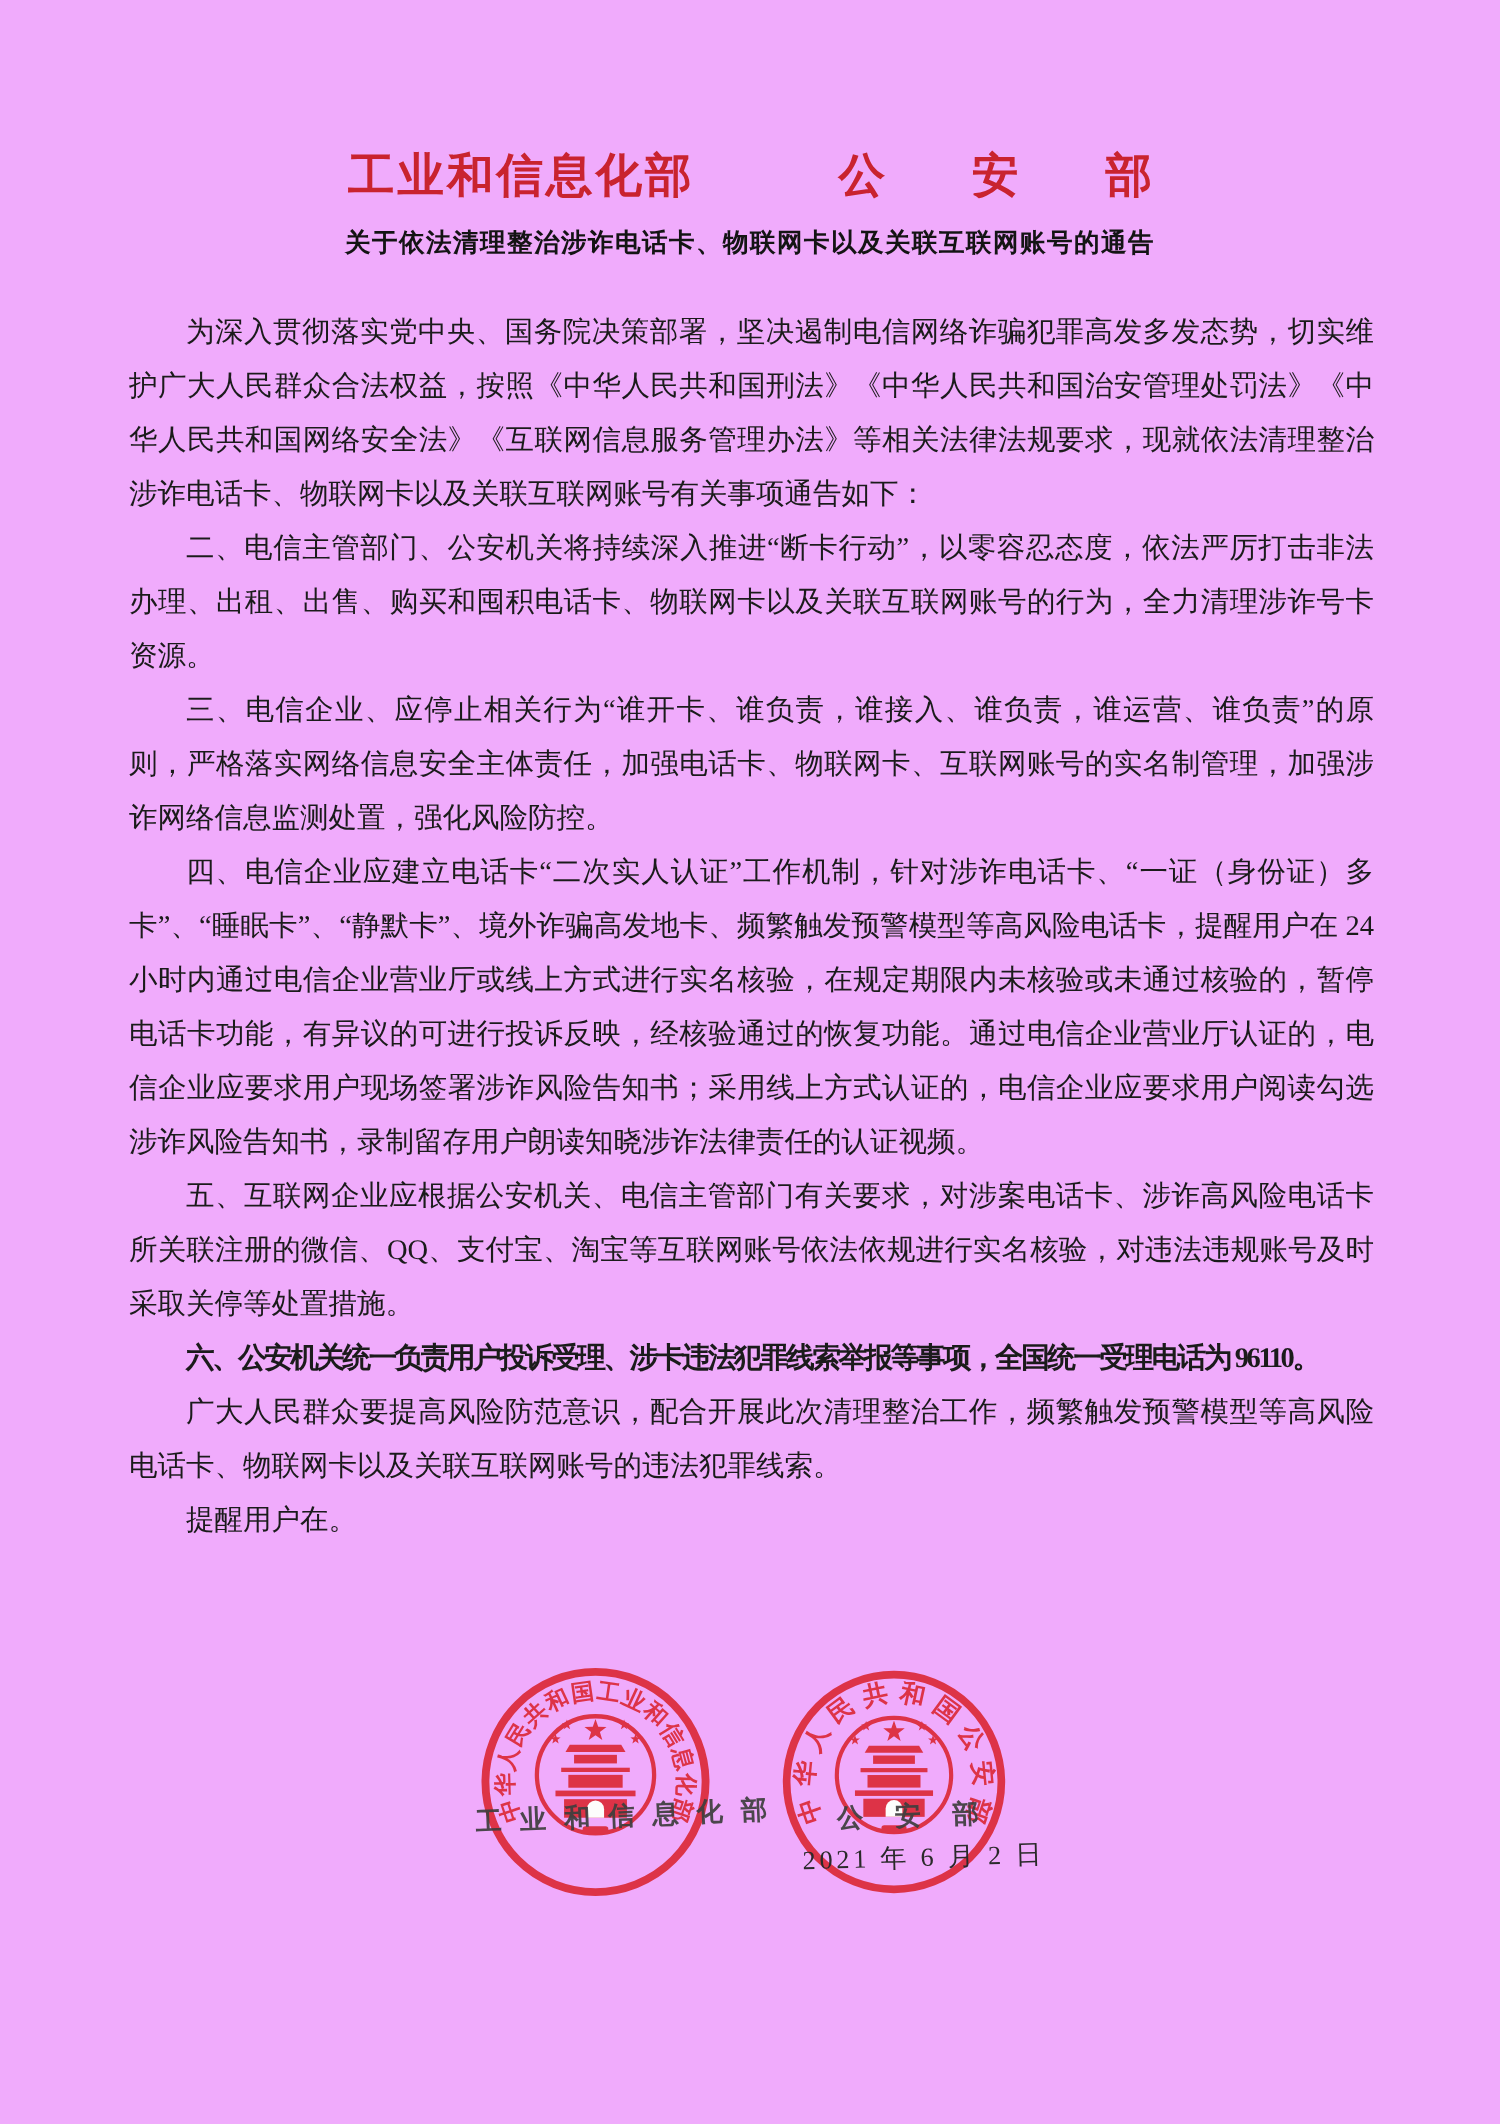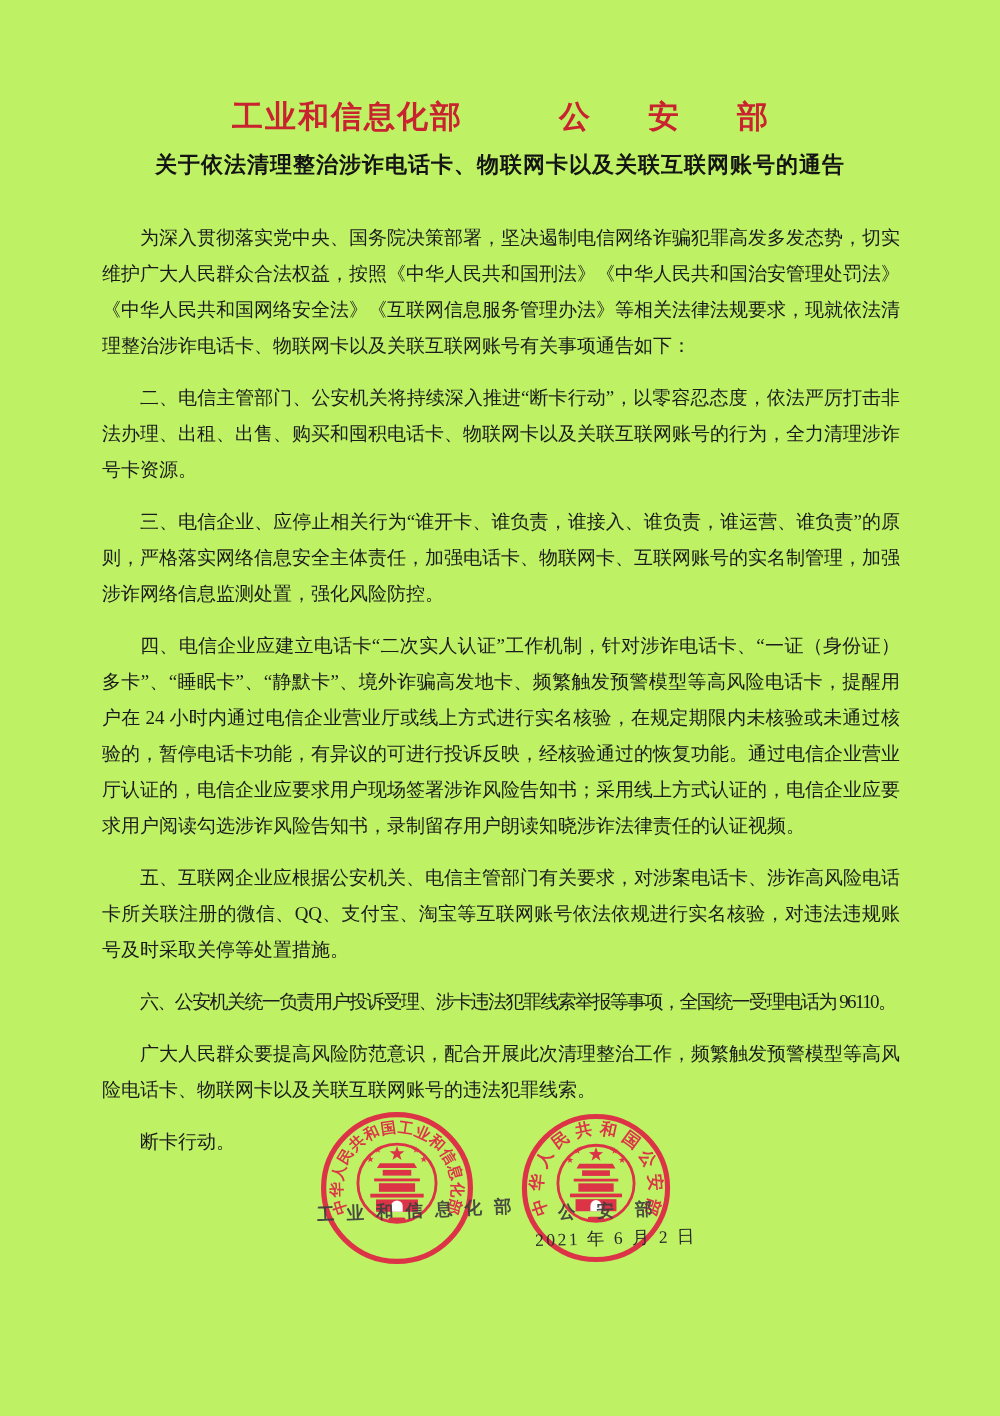--- a/index.html
+++ b/index.html
@@ -1,58 +1,58 @@
 <!DOCTYPE html>
 <html><head>
 <meta charset="utf-8">
 <style>
   html, body { margin: 0; padding: 0; background: #e9e9e9; }
   .page {
     position: relative;
     width: 1000px;
     height: 1416px;
     margin: 0 auto;
-    background: #bef264;
+    background: #f0abfc;
     font-family: "Liberation Serif", "DejaVu Serif", serif;
     overflow: hidden;
   }
   
   .red-header {
     position: absolute;
     top: 96px; left: 0; width: 100%;
     text-align: center;
     font-size: 31px;
     font-weight: bold;
     color: #c9232f;
     letter-spacing: 2px;
     white-space: nowrap;
   }
   .red-header .ministry-gap { display: inline-block; width: 96px; }
   .red-header .spaced { letter-spacing: 58px; margin-right: -58px; }
   .doc-title {
     position: absolute;
     top: 150px; left: 0; width: 100%;
     text-align: center;
-    font-size: 22px;
+    font-size: 17px;
     font-weight: bold;
     color: #141414;
     letter-spacing: 1px;
     margin: 0;
   }
   
   .doc-body {
     position: absolute;
     top: 204px; left: 86px; width: 830px;
     font-size: 19px;
     line-height: 36px;
     color: #1b1b1b;
     text-align: justify;
   }
-  .doc-body p { margin: 16px; text-indent: 2em; }
-  .doc-body p.condensed { letter-spacing: -1.6px; }
+  .doc-body p { margin: 0; text-indent: 2em; }
+  .doc-body p.condensed { letter-spacing: -1.6px; font-weight: bold; }
   
   .seal { position: absolute; }
   .seal-left  { left: 316px; top: 1107px; width: 162px; height: 162px; }
   .seal-right { left: 517px; top: 1109px; width: 158px; height: 158px; }
   .seal svg { width: 100%; height: 100%; display: block; }
   .seal-overlay {
     position: absolute;
     font-size: 17.5px;
     font-weight: bold;
     color: #3e3e3e;
@@ -85,21 +85,21 @@
   <h1 class="doc-title">关于依法清理整治涉诈电话卡、物联网卡以及关联互联网账号的通告</h1>
 
   <div class="doc-body">
     <p>为深入贯彻落实党中央、国务院决策部署，坚决遏制电信网络诈骗犯罪高发多发态势，切实维护广大人民群众合法权益，按照《中华人民共和国刑法》《中华人民共和国治安管理处罚法》《中华人民共和国网络安全法》《互联网信息服务管理办法》等相关法律法规要求，现就依法清理整治涉诈电话卡、物联网卡以及关联互联网账号有关事项通告如下：</p>
     <p>二、电信主管部门、公安机关将持续深入推进“断卡行动”，以零容忍态度，依法严厉打击非法办理、出租、出售、购买和囤积电话卡、物联网卡以及关联互联网账号的行为，全力清理涉诈号卡资源。</p>
     <p>三、电信企业、应停止相关行为“谁开卡、谁负责，谁接入、谁负责，谁运营、谁负责”的原则，严格落实网络信息安全主体责任，加强电话卡、物联网卡、互联网账号的实名制管理，加强涉诈网络信息监测处置，强化风险防控。</p>
     <p>四、电信企业应建立电话卡“二次实人认证”工作机制，针对涉诈电话卡、“一证（身份证）多卡”、“睡眠卡”、“静默卡”、境外诈骗高发地卡、频繁触发预警模型等高风险电话卡，提醒用户在 24 小时内通过电信企业营业厅或线上方式进行实名核验，在规定期限内未核验或未通过核验的，暂停电话卡功能，有异议的可进行投诉反映，经核验通过的恢复功能。通过电信企业营业厅认证的，电信企业应要求用户现场签署涉诈风险告知书；采用线上方式认证的，电信企业应要求用户阅读勾选涉诈风险告知书，录制留存用户朗读知晓涉诈法律责任的认证视频。</p>
     <p>五、互联网企业应根据公安机关、电信主管部门有关要求，对涉案电话卡、涉诈高风险电话卡所关联注册的微信、QQ、支付宝、淘宝等互联网账号依法依规进行实名核验，对违法违规账号及时采取关停等处置措施。</p>
     <p class="condensed">六、公安机关统一负责用户投诉受理、涉卡违法犯罪线索举报等事项，全国统一受理电话为 96110。</p>
     <p>广大人民群众要提高风险防范意识，配合开展此次清理整治工作，频繁触发预警模型等高风险电话卡、物联网卡以及关联互联网账号的违法犯罪线索。</p>
-    <p>断卡行动。</p>
+    <p>提醒用户在。</p>
   </div>
 
   <div class="seal seal-left">
     <svg viewBox="0 0 170 170">
       <defs>
         <path id="arcL" d="M 34.8,114 A 58,58 0 1 1 135.2,114" fill="none"></path>
         <path id="starL" d="M0,-9 L2.12,-2.91 L8.56,-2.78 L3.42,1.11 L5.29,7.28 L0,3.6 L-5.29,7.28 L-3.42,1.11 L-8.56,-2.78 L-2.12,-2.91 Z"></path>
       </defs>
       <circle cx="85" cy="85" r="77" fill="none" stroke="#dd3347" stroke-width="5.5"></circle>
       <g fill="#dd3347">

